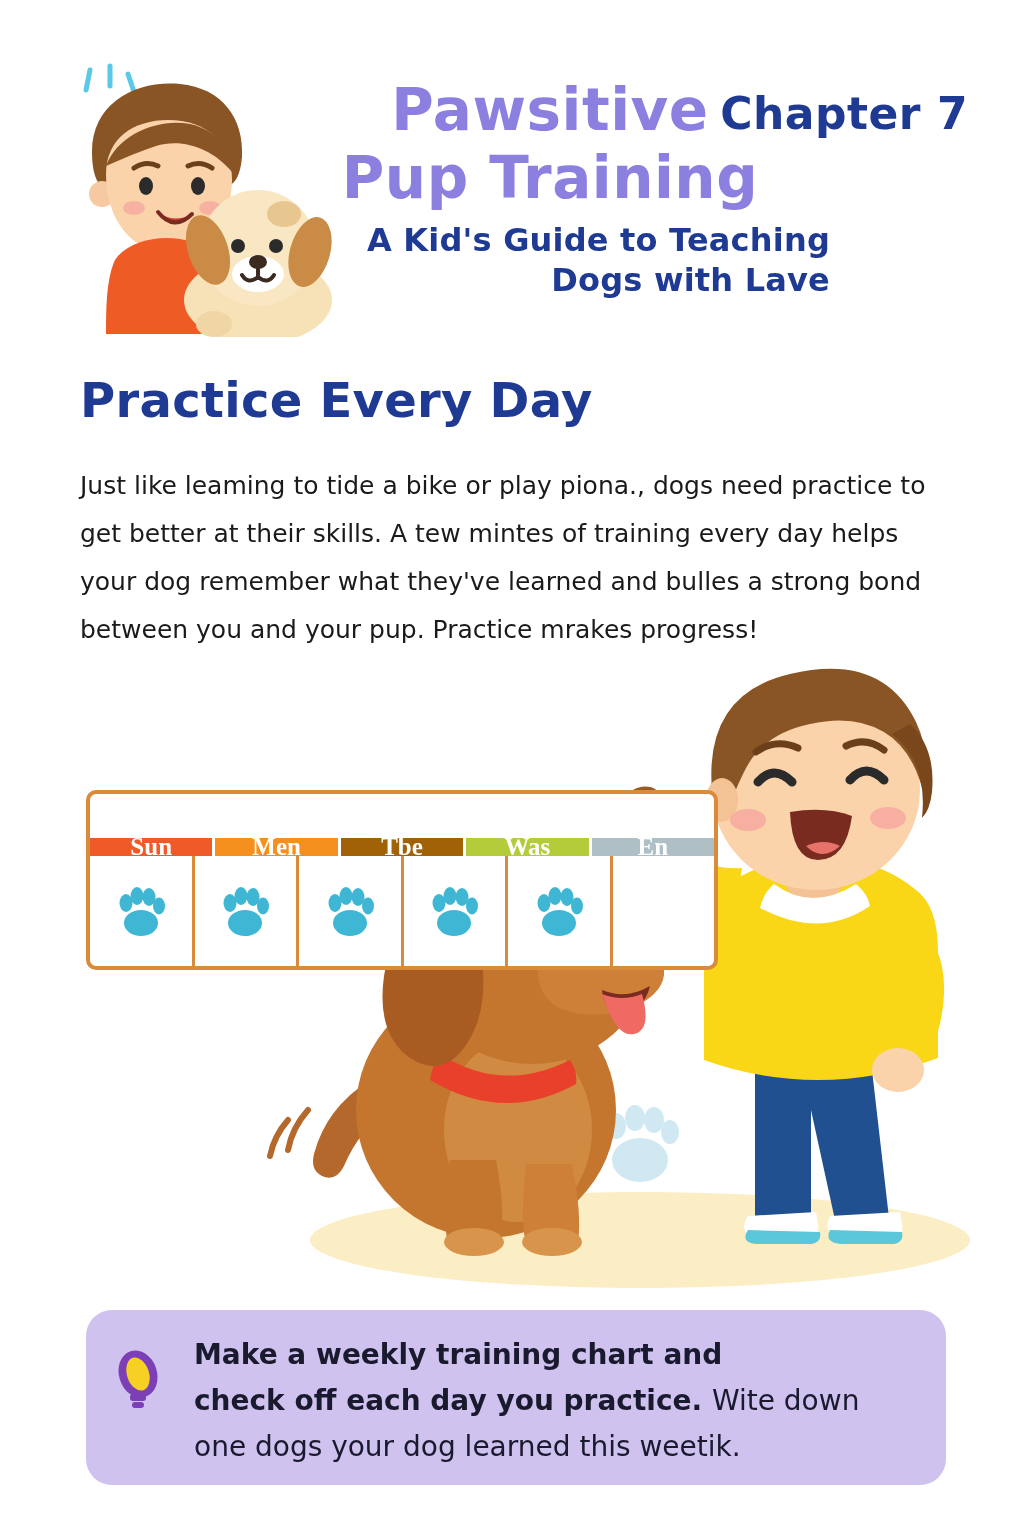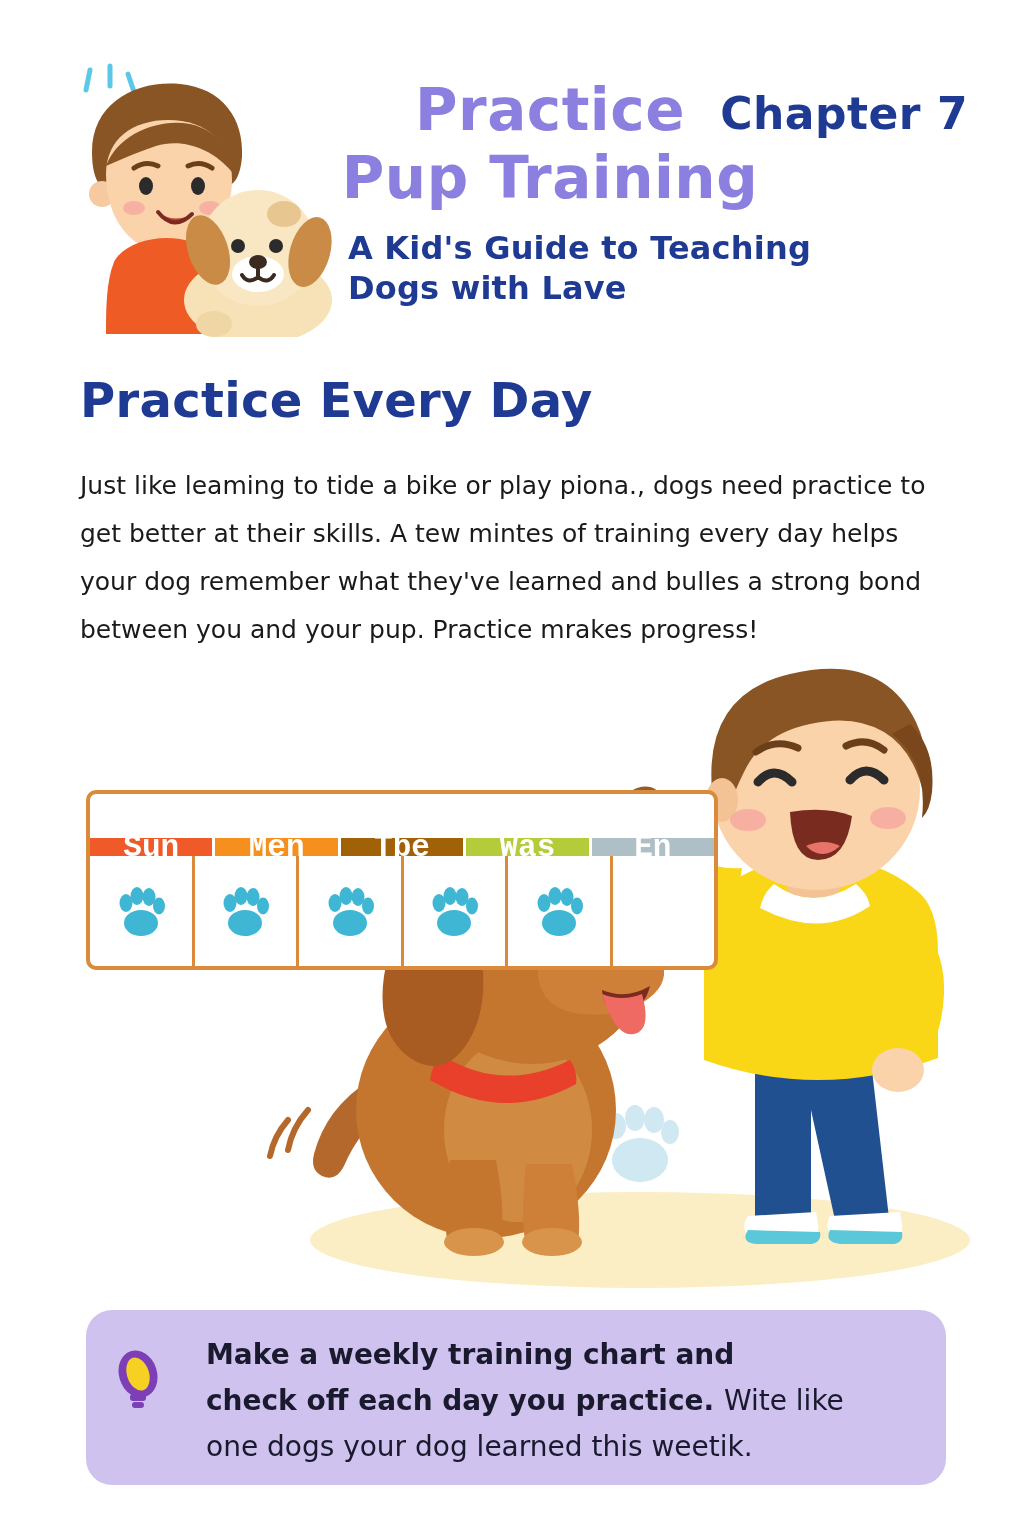--- a/index.html
+++ b/index.html
@@ -22,28 +22,28 @@
     font-family:"DejaVu Sans", sans-serif;
     font-weight:bold;
     font-size:58px;
     line-height:64px;
     color:#8b80e0;
     letter-spacing:0.5px;
     text-align:center;
   }
   .title-line.l2{margin-top:4px;}
   .subtitle{
-    margin-top:18px;
+    margin-top:10px;
     font-family:"DejaVu Sans", sans-serif;
     font-weight:bold;
     font-size:32px;
     line-height:40px;
     color:#1f3a93;
     letter-spacing:0.2px;
-    text-align:left;
+    text-align:right;
     padding-left:78px;
   }
   .chapter{
     position:absolute;right:56px;top:88px;
     font-family:"DejaVu Sans", sans-serif;
     font-weight:bold;
     font-size:44px;
     color:#1f3a93;
     letter-spacing:0.5px;
     margin-left:20px;
@@ -74,22 +74,22 @@
     border-radius:10px;
     background:#ffffff;
     box-sizing:border-box;
     overflow:hidden;
     z-index:3;
   }
   .chart-head{display:flex;height:62px;}
   .chart-head .cell{
     flex:1 1 0;
     display:flex;align-items:center;justify-content:center;
-    font-family:Liberation Mono, monospace;
-    font-weight:bold;font-size:31px;color:#ffffff;
+    font-family:Liberation Serif, serif;
+    font-weight:bold;font-size:25px;color:#ffffff;
     border-right:3px solid #ffffff;
     box-sizing:border-box;
     margin-top:44px;
   }
   .chart-head .cell:last-child{border-right:none;}
   .chart-body{display:flex;height:110px;}
   .chart-body .cell{
     flex:1 1 0;
     display:flex;align-items:center;justify-content:center;
     border-right:3px solid #d98a3a;
@@ -108,21 +108,20 @@
     background:#cfc2ef;
     border-radius:26px;
     z-index:4;
   }
   .tip-icon{position:absolute;left:24px;top:38px;width:56px;height:62px;}
   .tip-text{
     position:absolute;left:108px;top:22px;width:730px;
     font-family:"DejaVu Sans", sans-serif;
     font-size:28px;line-height:46px;color:#1a1a2e;
     font-weight:bold;
-    margin-left:12px;
   }
   .tip-text .t2{font-weight:normal;}
 </style>
 </head>
 <body>
 
 <div class="page">
 
   <div class="header">
 
@@ -174,21 +173,21 @@
 
         <ellipse cx="196" cy="212" rx="26" ry="18" fill="#ffffff"></ellipse>
         <ellipse cx="196" cy="200" rx="9" ry="7" fill="#3b2a20"></ellipse>
         <path d="M196 207 v8 M196 215 q-10 8 -16 -2 M196 215 q10 8 16 -2" stroke="#3b2a20" stroke-width="4" fill="none" stroke-linecap="round"></path>
 
         <ellipse cx="152" cy="262" rx="18" ry="13" fill="#f0d6a4"></ellipse>
       </svg>
     </div>
 
     <div class="title-block">
-      <div class="title-line l1">Practice</div>
+      <div class="title-line l1">Pawsitive</div>
       <div class="title-line l2">Pup Training</div>
       <div class="subtitle">A Kid's Guide to Teaching Dogs with Lave</div>
     </div>
 
     <div class="chapter">Chapter 7</div>
   </div>
 
   <div class="section-title">Practice Every Day</div>
   <div class="paragraph">Just like leaming to tide a bike or play piona., dogs need practice to get better at their skills. A tew mintes of training every day helps your dog remember what they've learned and bulles a strong bond between you and your pup. Practice mrakes progress!</div>
 
@@ -344,19 +343,19 @@
     <svg class="tip-icon" viewBox="0 0 56 62">
       <ellipse cx="28" cy="26" rx="19" ry="24" fill="#7d3fb5" transform="rotate(-18 28 26)"></ellipse>
       <ellipse cx="28" cy="26" rx="11" ry="17" fill="#f6d023" transform="rotate(-18 28 26)"></ellipse>
       <rect x="20" y="46" width="16" height="7" rx="3" fill="#7d3fb5"></rect>
       <rect x="22" y="54" width="12" height="6" rx="3" fill="#7d3fb5"></rect>
     </svg>
     <div class="tip-text">
       <div>Make a weekly training chart and</div>
       <div>
         <span>check off each day you practice.</span>
-        <span class="t2">Wite like</span>
+        <span class="t2">Wite down</span>
       </div>
       <div class="t2">one dogs your dog learned this weetik.</div>
     </div>
   </div>
 
 </div>
 
 </body></html>

